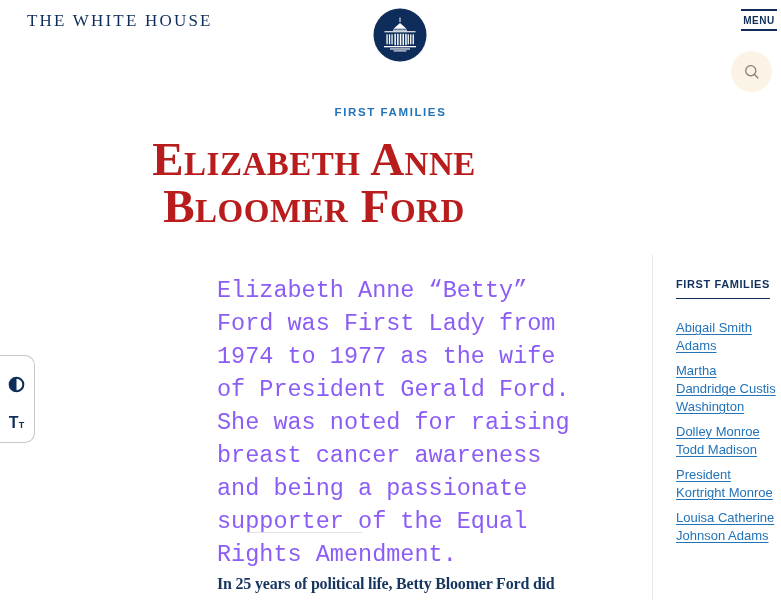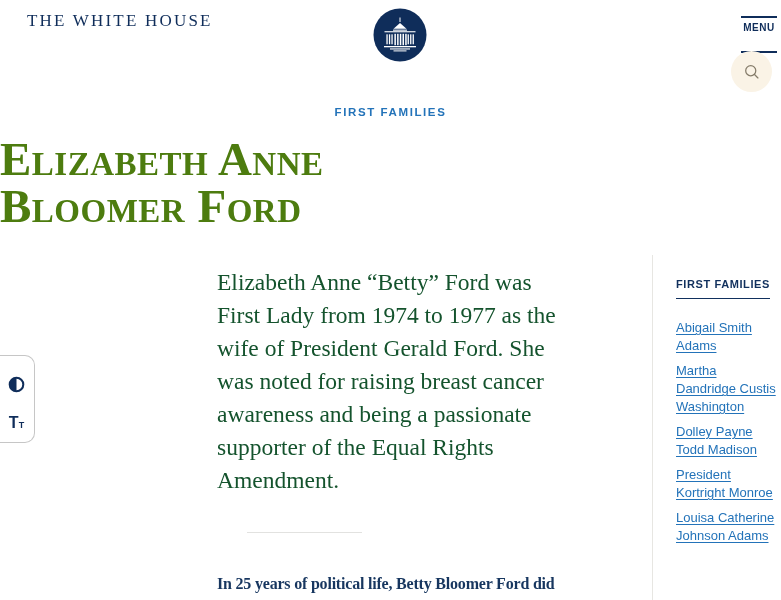--- a/index.html
+++ b/index.html
@@ -15,57 +15,57 @@
     position:absolute; left:27px; top:11px;
     font-family:"Liberation Serif", serif; font-weight:400;
     font-size:17px; letter-spacing:2.2px; color:#0f2d5a;
     text-decoration:none; white-space:nowrap;
   }
   .seal {
     position:absolute; left:373px; top:8px; width:54px; height:54px;
     display:block; cursor:pointer;
   }
   .menu-btn {
-    position:absolute; left:741px; top:16px; width:36px;
+    position:absolute; left:741px; top:9px; width:36px;
     background:none; border:none;
     border-top:2px solid #0f2d5a; border-bottom:2px solid #0f2d5a;
-    padding:4px 0 18px 0; text-align:center;
+    padding:4px 0 3px 0; text-align:center;
     font-family:"Liberation Sans", sans-serif;
     font-size:10px; font-weight:700; letter-spacing:0.5px; color:#0f2d5a;
     cursor:pointer;
   }
   .search-btn {
     position:absolute; left:731px; top:51px; width:41px; height:41px;
     border-radius:50%; border:none; background:#faf3e6;
     display:flex; align-items:center; justify-content:center; cursor:pointer;
   }
 
   
   .eyebrow {
     position:absolute; left:0; top:106px; width:781px;
     text-align:center; display:block;
     font-size:11.5px; font-weight:700; letter-spacing:1.6px;
     color:#2373b9; text-decoration:none; text-transform:uppercase;
   }
   .title {
-    position:absolute; left:0; top:136px; width:628px; text-align:left;
-    color:#4d7c0f;
+    position:absolute; left:0; top:136px; width:628px; text-align:center;
+    color:#b91c1c;
   }
   .title span {
     display:inline-block; max-width:460px;
     font-family:"Liberation Serif", serif; font-weight:700;
     font-size:47px; line-height:47px; font-variant:small-caps;
     letter-spacing:0.5px;
   }
 
   
   .intro {
-    position:absolute; left:217px; top:266px; width:356px;
-    font-family:Liberation Serif, serif;
-    font-size:23.5px; line-height:33px; color:#14532d;
+    position:absolute; left:217px; top:274px; width:356px;
+    font-family:Liberation Mono, monospace;
+    font-size:23.5px; line-height:33px; color:#8b5cf6;
   }
   .divider {
     position:absolute; left:247px; top:532px; width:115px;
     border:none; border-top:1px solid #e2e2e0; height:0;
   }
   .body-text {
     position:absolute; left:217px; top:570px; width:352px;
     font-family:"Liberation Serif", serif; font-weight:700;
     font-size:16px; line-height:28px; color:#17365f; letter-spacing:-0.2px;
   }
@@ -163,21 +163,21 @@
 
   <p class="body-text">In 25 years of political life, Betty Bloomer Ford did not</p>
 
   <div class="side-rule"></div>
 
   <aside class="sidebar">
     <h3>FIRST FAMILIES</h3>
     <ul>
       <li><a href="#">Abigail Smith Adams</a></li>
       <li><a href="#">Martha Dandridge Custis Washington</a></li>
-      <li><a href="#">Dolley Payne Todd Madison</a></li>
+      <li><a href="#">Dolley Monroe Todd Madison</a></li>
       <li><a href="#">President Kortright Monroe</a></li>
       <li><a href="#">Louisa Catherine Johnson Adams</a></li>
 
     </ul>
   </aside>
 
   <div class="a11y">
     <button>
       <svg width="17" height="17" viewBox="0 0 20 20">
         <circle cx="10" cy="10" r="8" fill="none" stroke="#0f2d5a" stroke-width="2.4"></circle>

